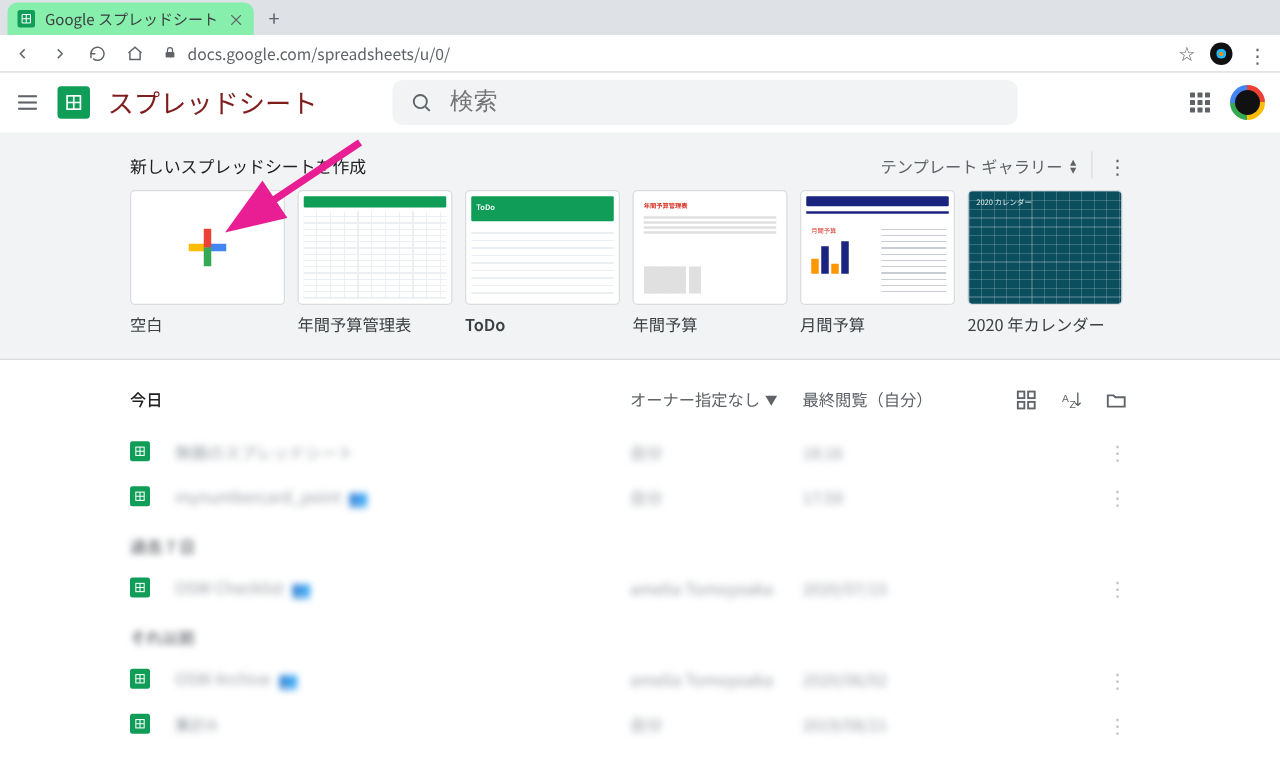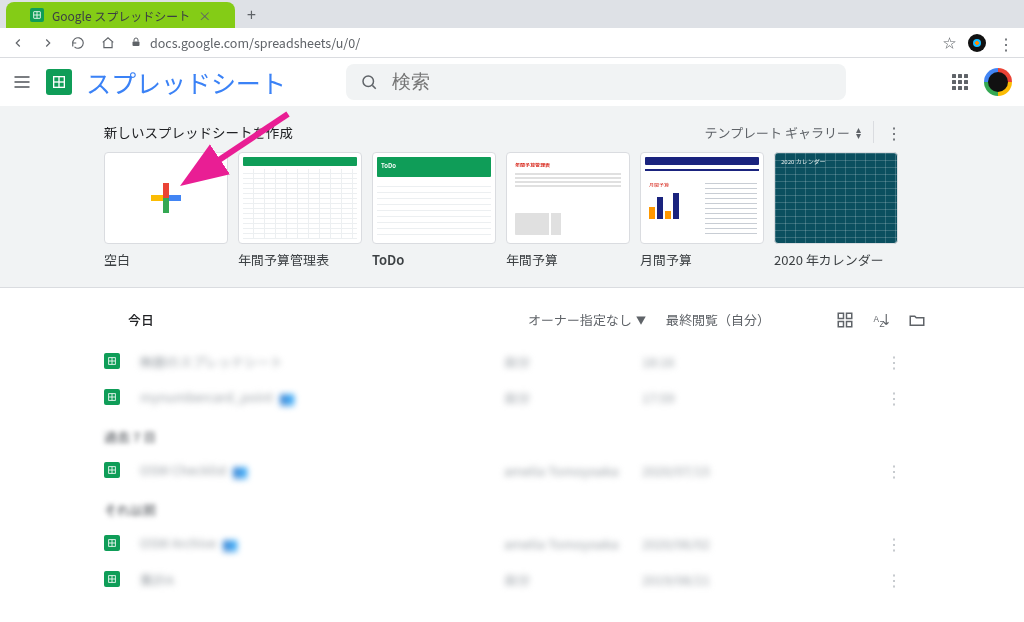--- a/index.html
+++ b/index.html
@@ -1,42 +1,42 @@
 <!DOCTYPE html>
 <html><head>
 <meta charset="utf-8">
 <style>
   * { box-sizing: border-box; margin: 0; padding: 0; }
   body { font-family: "Hiragino Kaku Gothic Pro", "Noto Sans JP", Arial, sans-serif; font-size: 13px; color: #202124; background: #fff; width: 1024px; }
 
   
   .chrome { background: #dee1e6; }
   .tabbar { display: flex; align-items: flex-end; height: 28px; padding-left: 6px; gap: 0; }
-  .tab { display: flex; align-items: center; gap: 8px; background: #84cc16; height: 26px; margin-top: 2px; padding: 0 24px; border-radius: 8px 8px 0 0; min-width: 190px; font-size: 12px; color: #3c4043; }
+  .tab { display: flex; align-items: center; gap: 8px; background: #86efac; height: 26px; margin-top: 2px; padding: 0 8px; border-radius: 8px 8px 0 0; min-width: 190px; font-size: 12px; color: #3c4043; }
   .tab-favicon { width: 14px; height: 14px; background: #0f9d58; border-radius: 2px; display:flex; align-items:center; justify-content:center; }
   .tab-favicon svg { width: 10px; height: 10px; }
   .tab-close { margin-left: auto; color: #5f6368; font-size: 13px; line-height: 1; }
   .newtab { width: 24px; height: 24px; display:flex;align-items:center;justify-content:center; color:#5f6368; margin-left:4px; margin-bottom:2px; font-size:16px; }
 
   .addrbar { display:flex; align-items:center; gap:14px; background:#fff; height:30px; padding: 0 10px; border-bottom:1px solid #dadce0;}
   .addrbar .navicon { color:#5f6368; width:16px; height:16px; display:flex; align-items:center; justify-content:center; }
   .addrbar .url { flex:1; display:flex; align-items:center; gap:8px; font-size:12.5px; color:#5f6368; }
   .addrbar .url .lock { color:#5f6368; }
   .addrbar .right { display:flex; align-items:center; gap:12px; }
   .addrbar .star { color:#5f6368; }
   .addrbar .avatar-ext { width:18px; height:18px; border-radius:50%; background:#111; display:flex; align-items:center; justify-content:center; }
   .addrbar .avatar-ext::after{content:""; width:8px;height:8px;border-radius:50%; background: radial-gradient(circle,#ff8a00 30%,transparent 31%), #1abcff;}
   .addrbar .dots { color:#5f6368; font-size:16px; }
 
   
   .app-header { display:flex; align-items:center; height:48px; padding: 0 12px; gap:14px; border-bottom: 0; }
   .menu-icon { color:#5f6368; }
   .app-logo { width:26px; height:26px; background:#0f9d58; border-radius:3px; display:flex; align-items:center; justify-content:center; }
   .app-logo svg { width:16px; height:16px; }
-  .app-title { font-size:25px; color:#3b82f6; letter-spacing:0; }
+  .app-title { font-size:21px; color:#7f1d1d; letter-spacing:0; }
   .searchbox { flex:0 0 500px; margin-left:46px; display:flex; align-items:center; background:#f1f3f4; border-radius:8px; height:36px; padding:0 14px; gap:14px; color:#5f6368; }
   .searchbox input { border:none; background:transparent; outline:none; font-size:19px; color:#5f6368; flex:1; }
   .header-right { margin-left:auto; display:flex; align-items:center; gap:16px; }
   .apps-grid { display:grid; grid-template-columns:repeat(3,4px); grid-template-rows:repeat(3,4px); gap:2px; }
   .apps-grid span { background:#5f6368; width:4px; height:4px; border-radius:0.5px; }
   .acct-avatar { width:28px; height:28px; border-radius:50%; background: conic-gradient(#ea4335 0 90deg,#fbbc04 90deg 180deg,#34a853 180deg 270deg,#4285f4 270deg 360deg); display:flex; align-items:center; justify-content:center; }
   .acct-avatar::after{ content:""; width:20px; height:20px; border-radius:50%; background:#111; }
 
   
   .template-strip { background:#f1f3f4; padding: 14px 0 18px; border-bottom:1px solid #dadce0; }
@@ -101,21 +101,21 @@
     repeating-linear-gradient(to bottom, rgba(255,255,255,0.18) 0 1px, transparent 1px 7px);
   }
   .t5 .cal-title{position:absolute;left:6px;top:4px;font-size:6px;color:#e8f0ef;}
 
   
   .arrow-annot { position:absolute; pointer-events:none; }
   .arrow-annot svg { overflow:visible; }
 
   
   .doclist { width: 798px; margin: 18px 0 0 104px; }
-  .list-head { display:flex; align-items:center; font-size:13px; color:#5f6368; padding: 4px 0 14px; margin-left: 24px; }
+  .list-head { display:flex; align-items:center; font-size:13px; color:#5f6368; padding: 4px 0 14px; }
   .col-title { flex:0 0 400px; font-weight:500; }
   .col-owner { flex:0 0 138px; display:flex; align-items:center; gap:4px; }
   .col-opened { flex:0 0 170px; }
   .list-tools { margin-left:auto; display:flex; gap:18px; color:#5f6368; }
   .tool { cursor:pointer; }
 
   .row { display:flex; align-items:center; height:36px; border-top: 0; }
   .row .file-icon { width:16px; height:16px; background:#0f9d58; border-radius:2px; margin-right:20px; flex-shrink:0; display:flex;align-items:center;justify-content:center;}
   .row .file-icon svg{width:10px;height:10px;}
   .row .name { flex:0 0 364px; }

